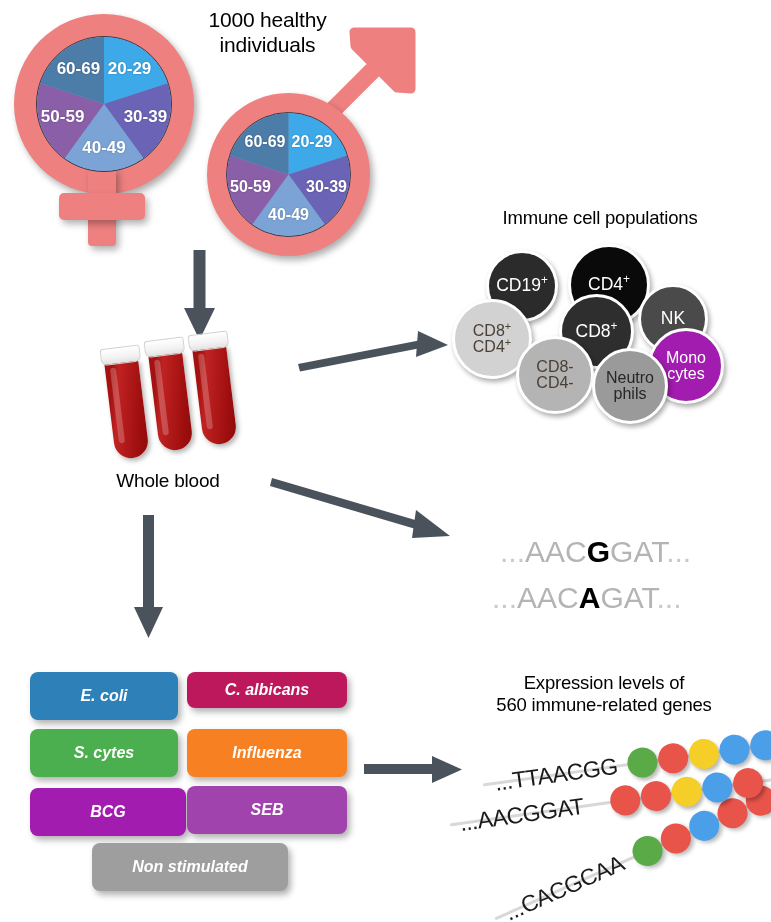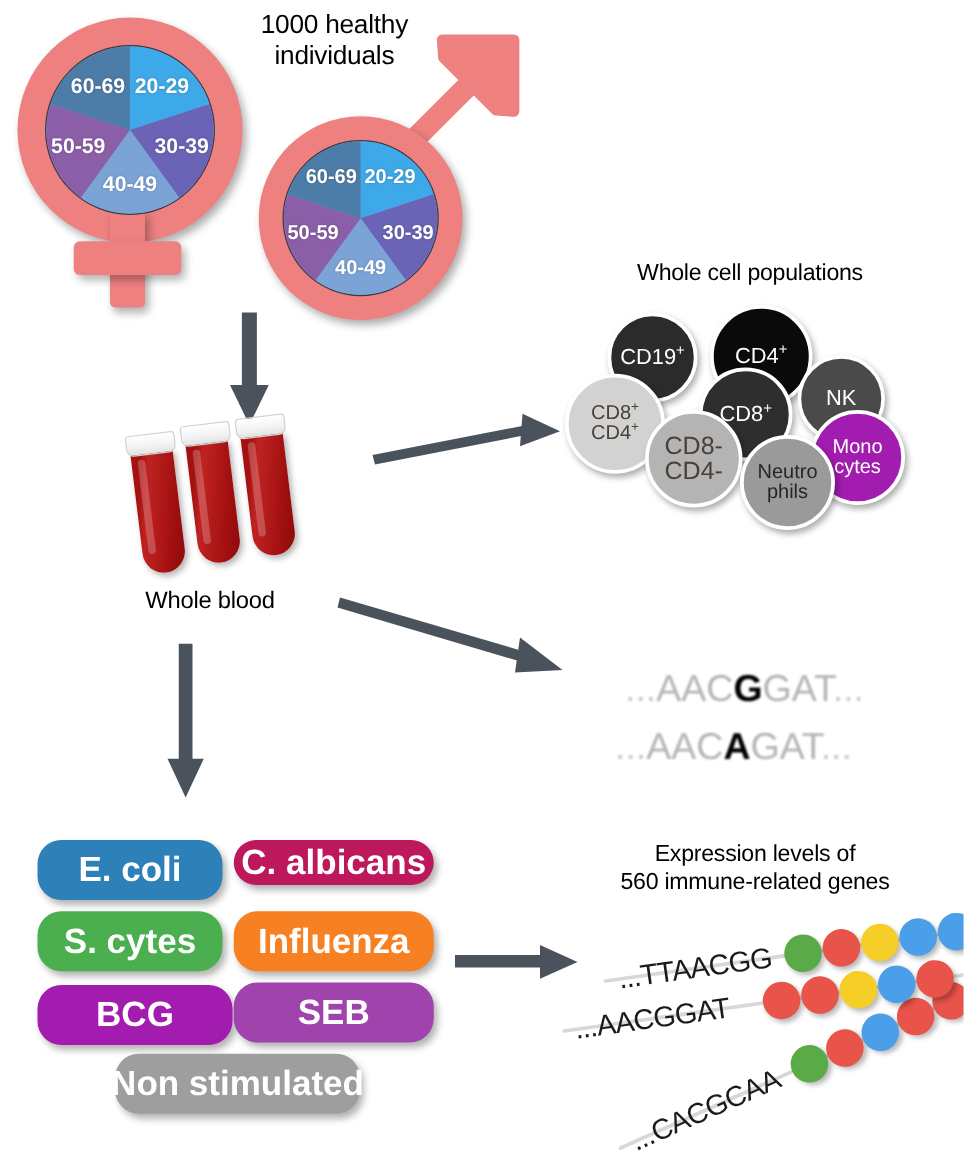--- a/index.html
+++ b/index.html
@@ -150,26 +150,27 @@
   .snp-blur {
     filter: blur(0.7px);
   }
 
   
   .stim {
     position: absolute;
     display: flex;
     align-items: center;
     justify-content: center;
-    border-radius: 19px;
+    border-radius: 8px;
     color: #ffffff;
     font-weight: bold;
-    font-size: 28px;
+    font-size: 16px;
     box-shadow: 3px 4px 6px rgba(0,0,0,0.3);
     white-space: nowrap;
+    font-style: italic;
   }
 
   
   .strand { position: absolute; transform-origin: 0 50%; }
   .strand-line {
     position: absolute;
     left: 0; top: 50%;
     height: 3px;
     background: #d8d8d8;
     transform: translateY(-50%);
@@ -283,21 +284,21 @@
   <svg class="arrow-svg" style="left:270px; top:450px;" width="185" height="95" viewBox="0 0 185 95">
     <polygon points="2,28 152,72 149,80 0,36" fill="#4A525C"></polygon>
     <polygon points="146,60 180,86 142,88" fill="#4A525C"></polygon>
   </svg>
 
   <svg class="arrow-svg" style="left:130px; top:515px;" width="40" height="125" viewBox="0 0 40 125">
     <rect x="13" y="0" width="11" height="96" fill="#4A525C"></rect>
     <polygon points="4,92 33,92 18.5,123" fill="#4A525C"></polygon>
   </svg>
 
-  <div class="abs heading" id="title-immune">Whole cell populations</div>
+  <div class="abs heading" id="title-immune">Immune cell populations</div>
 
   <div class="abs" id="immune-cells" style="left:464px; top:244px; width:300px; height:175px;">
       <div class="cell" style="left: 22px; top: 6px; width: 72px; height: 72px; background: rgb(43, 43, 43); color: rgb(255, 255, 255); font-size: 17.5px; z-index: 10;">
         <div>
           <span>CD19<sup>+</sup></span>
         </div>
       </div>
       <div class="cell" style="left: 104px; top: 0px; width: 82px; height: 82px; background: rgb(10, 10, 10); color: rgb(255, 255, 255); font-size: 17.5px; z-index: 11;">
         <div>
           <span>CD4<sup>+</sup></span>
@@ -318,21 +319,21 @@
         <div>
           <span>CD8<sup>+</sup></span>
         </div>
       </div>
       <div class="cell" style="left: 184px; top: 84px; width: 76px; height: 76px; background: #a21caf; color: rgb(255, 255, 255); font-size: 16px; z-index: 15;">
         <div>
           <span>Mono</span>
           <span>cytes</span>
         </div>
       </div>
-      <div class="cell" style="left: 52px; top: 84px; width: 78px; height: 78px; background: rgb(180, 180, 180); color: rgb(74, 64, 54); font-size: 20px; z-index: 16;">
+      <div class="cell" style="left: 52px; top: 92px; width: 78px; height: 78px; background: rgb(180, 180, 180); color: rgb(74, 64, 54); font-size: 16px; z-index: 16;">
         <div>
           <span>CD8-</span>
           <span>CD4-</span>
         </div>
       </div>
       <div class="cell" style="left: 128px; top: 104px; width: 76px; height: 76px; background: rgb(154, 154, 154); color: rgb(38, 38, 38); font-size: 16px; z-index: 17;">
         <div>
           <span>Neutro</span>
           <span>phils</span>
         </div>

